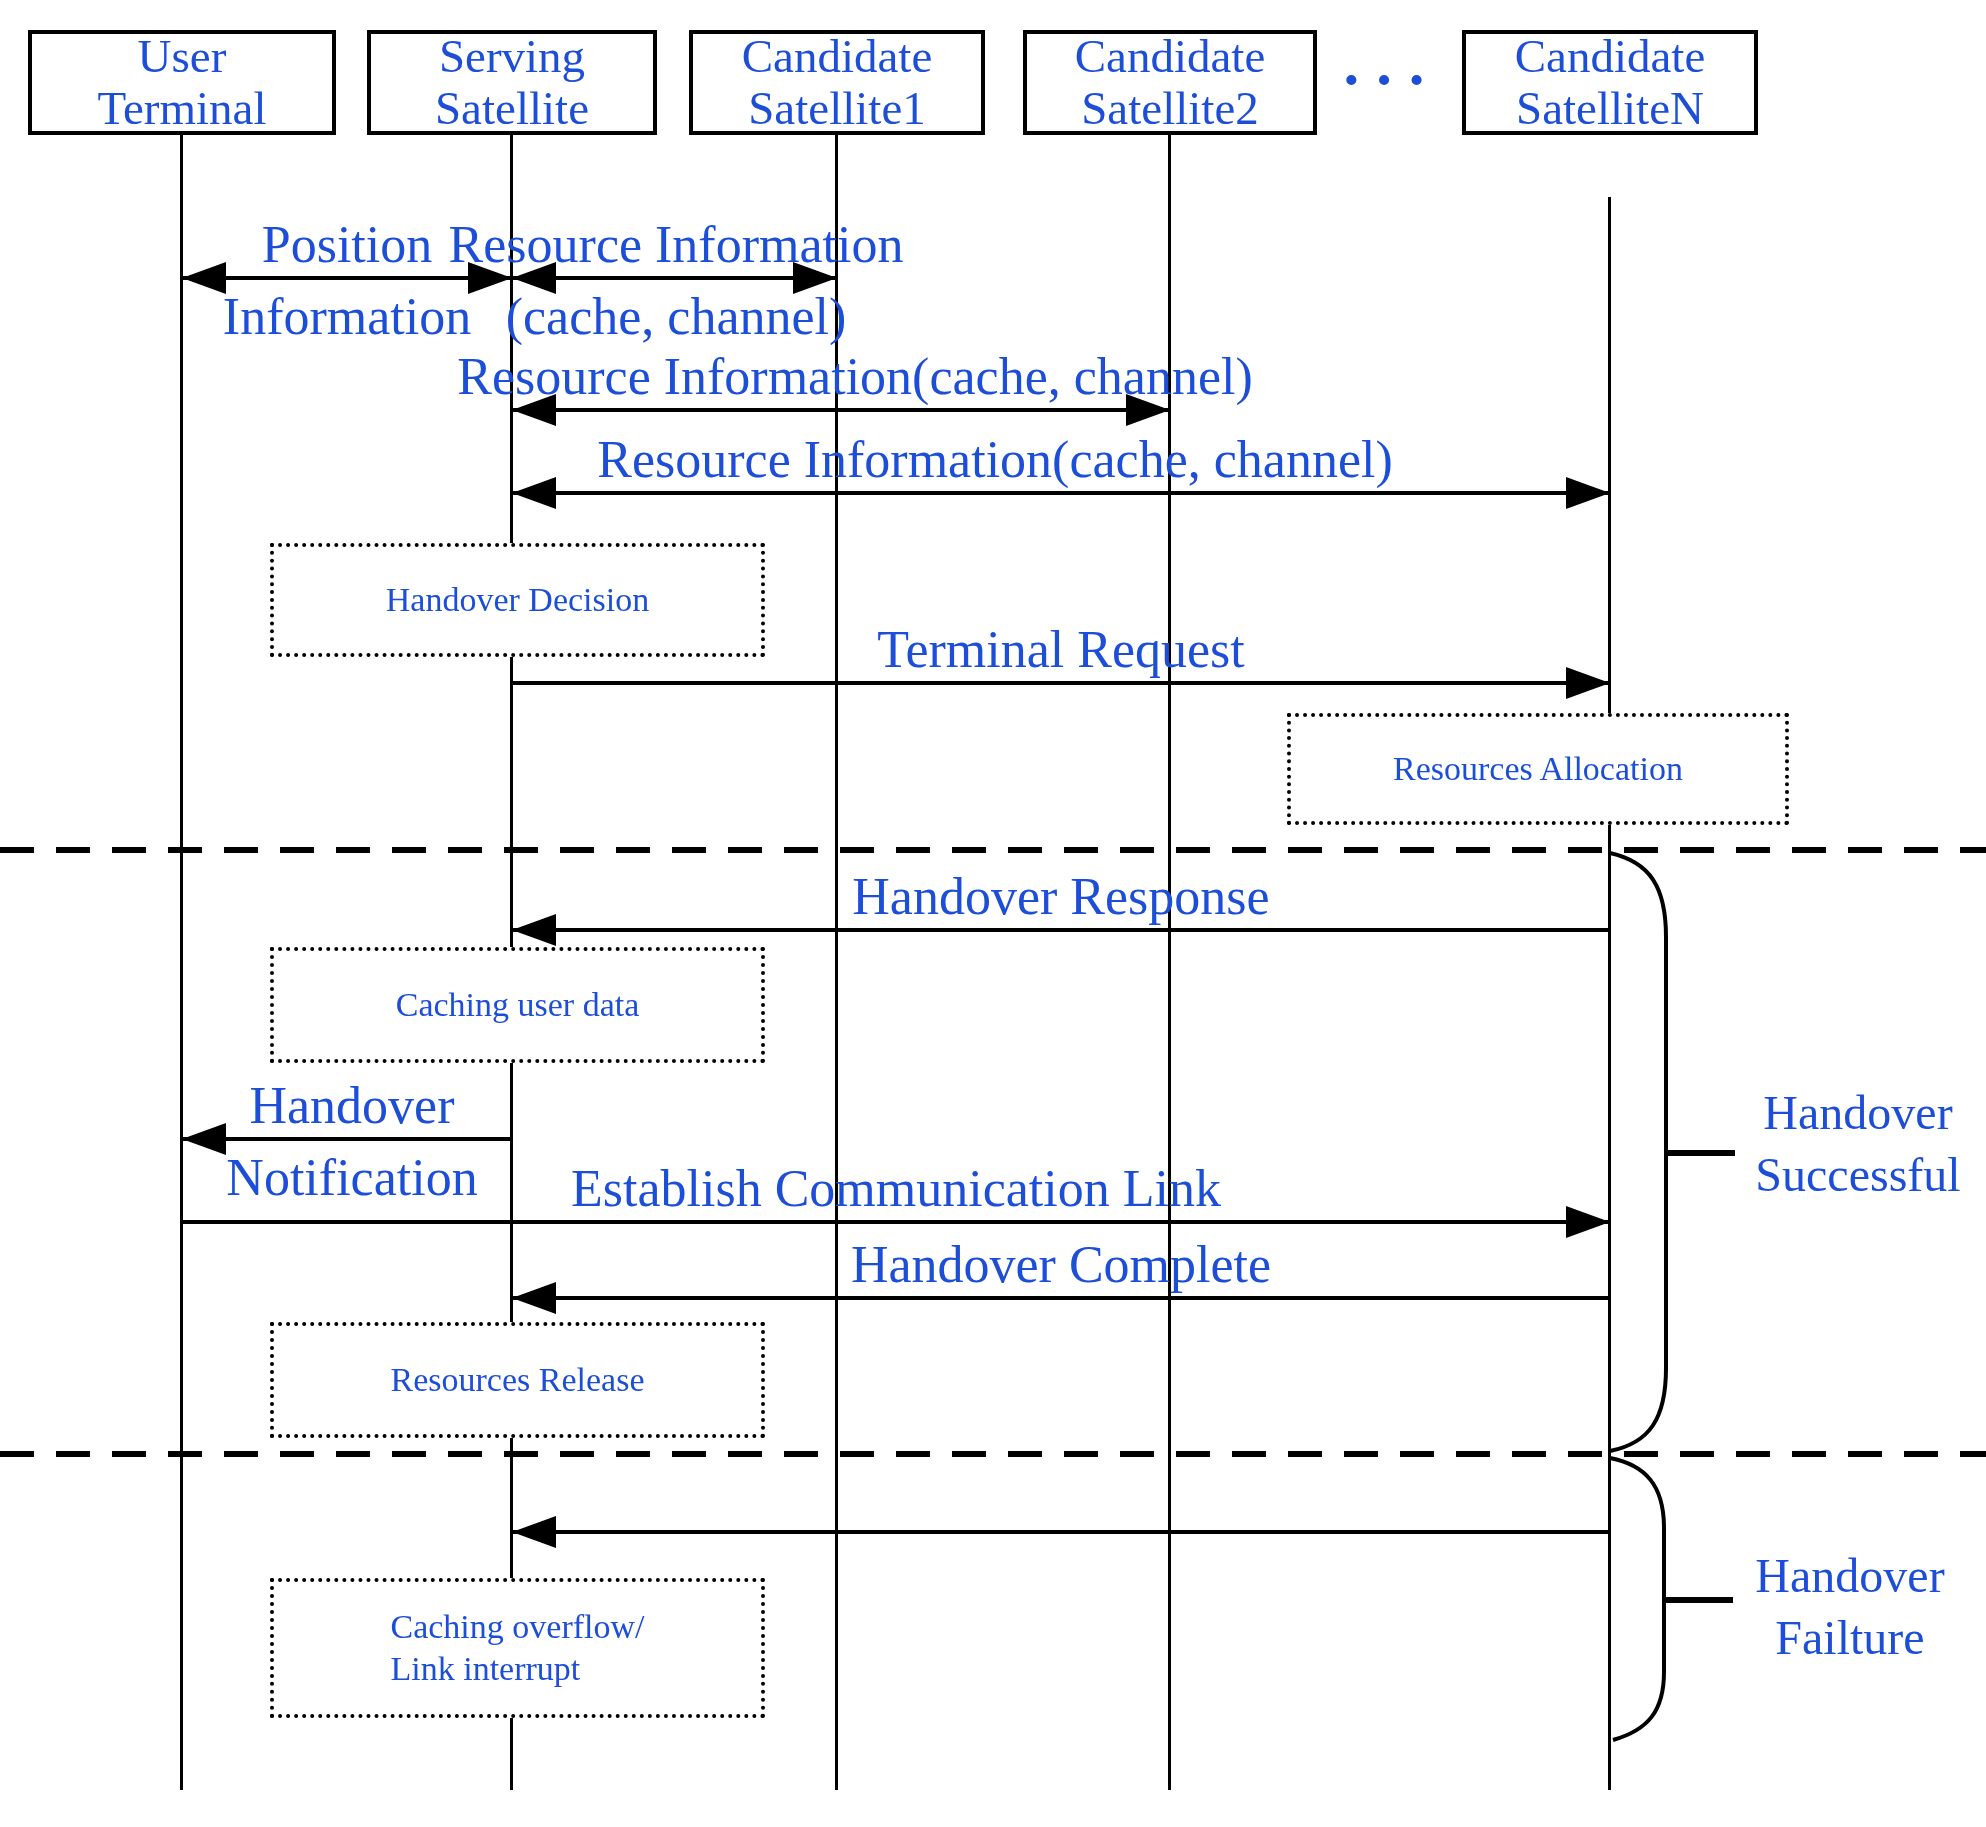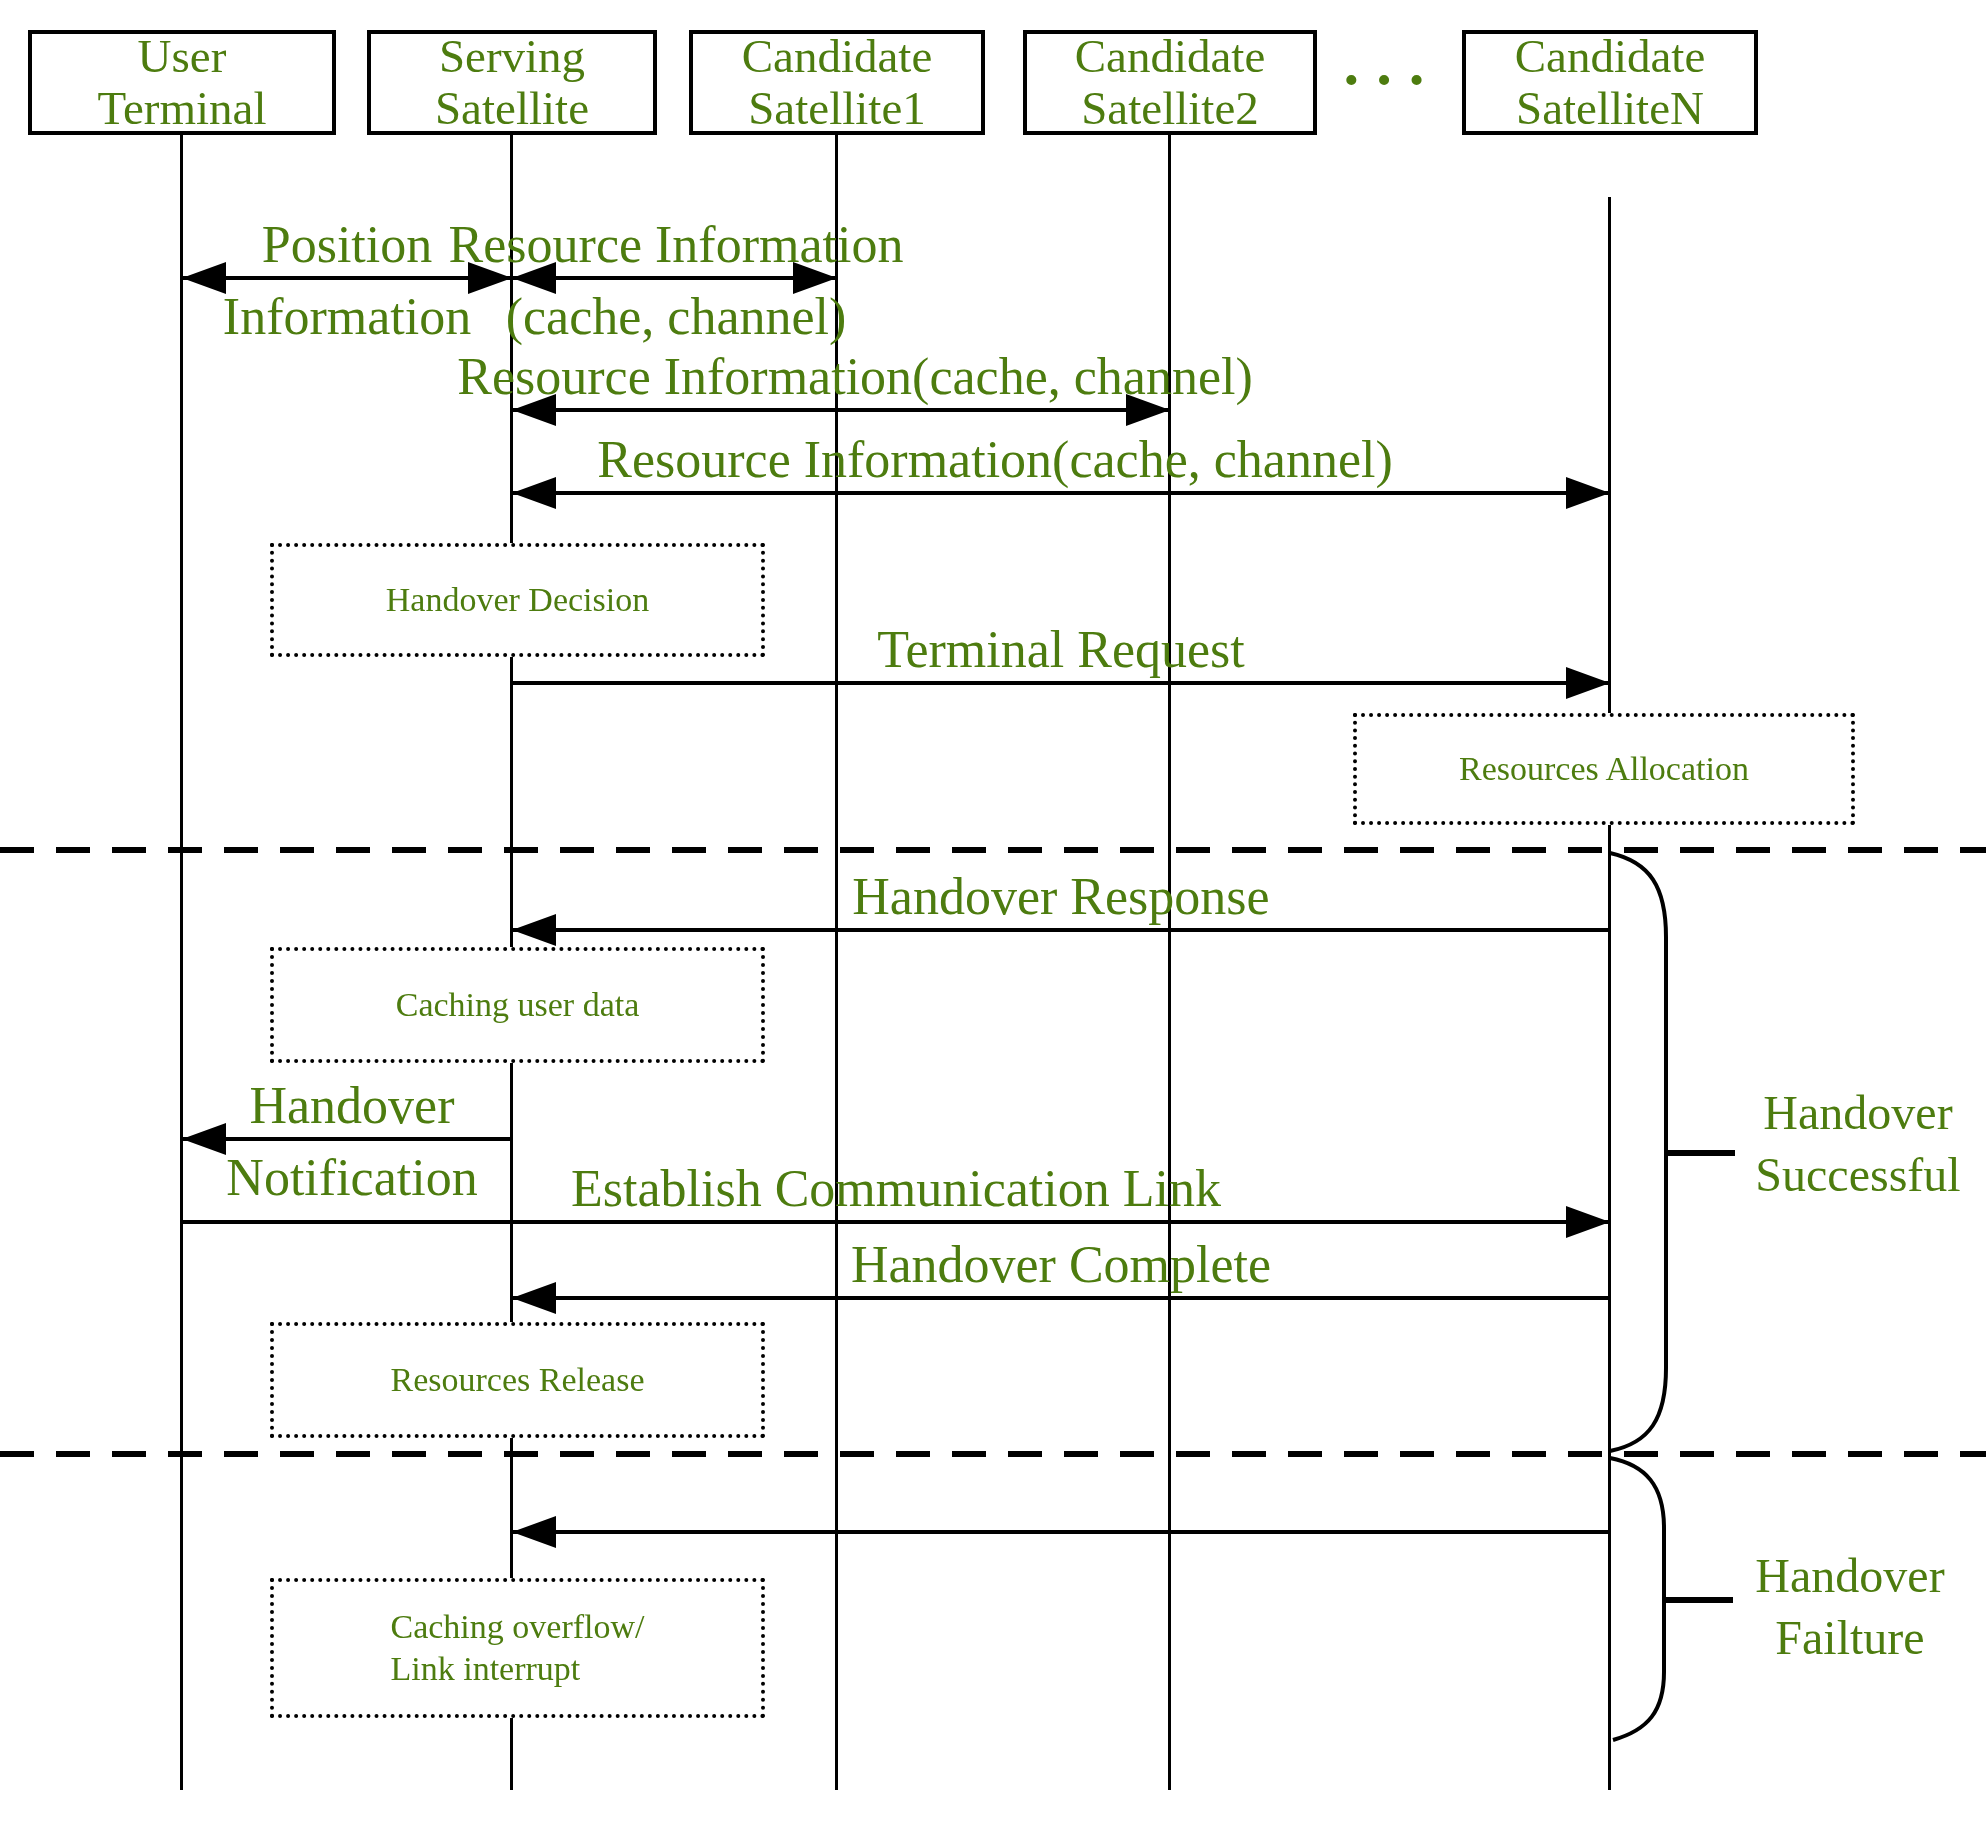--- a/index.html
+++ b/index.html
@@ -1,18 +1,18 @@
 <!DOCTYPE html>
 <html><head>
 <meta charset="utf-8">
 <style>
   html,body{margin:0;padding:0;background:#ffffff;}
   #canvas{
     position:relative;width:1986px;height:1827px;background:#ffffff;
-    font-family:"Liberation Serif","DejaVu Serif",serif;color:#4d7c0f;overflow:hidden;
+    font-family:"Liberation Serif","DejaVu Serif",serif;color:#1d4ed8;overflow:hidden;
   }
   .actor-box{
     position:absolute;top:30px;height:105px;border:4px solid #000;background:#fff;
     display:flex;align-items:center;justify-content:center;text-align:center;
     font-size:47px;line-height:1.1;white-space:pre-line;box-sizing:border-box;
   }
   .ellipsis{
     position:absolute;top:44px;left:1320px;width:140px;text-align:center;
     font-size:62px;font-weight:bold;letter-spacing:12px;
   }
@@ -87,21 +87,21 @@
   <div class="head-l" style="left:512px;top:477px;"></div>
   <div class="head-r" style="left:1566px;top:477px;"></div>
   <div class="mlabel" style="left:995px;top:429px;">Resource Information(cache, channel)</div>
 
   <div class="activity" style="left:270px;top:543px;width:495px;height:114px;">Handover Decision</div>
 
   <div class="mline" style="left:512px;top:681px;width:1098px;"></div>
   <div class="head-r" style="left:1566px;top:667px;"></div>
   <div class="mlabel" style="left:1061px;top:619px;">Terminal Request</div>
 
-  <div class="activity" style="left:1353px;top:713px;width:502px;height:112px;">Resources Allocation</div>
+  <div class="activity" style="left:1287px;top:713px;width:502px;height:112px;">Resources Allocation</div>
 
   <div class="separator" style="top:847px;"></div>
 
   <div class="mline" style="left:512px;top:928px;width:1098px;"></div>
   <div class="head-l" style="left:512px;top:914px;"></div>
   <div class="mlabel" style="left:1061px;top:866px;">Handover Response</div>
 
   <div class="activity" style="left:270px;top:947px;width:495px;height:116px;">Caching user data</div>
 
   <div class="mline" style="left:182px;top:1137px;width:330px;"></div>

